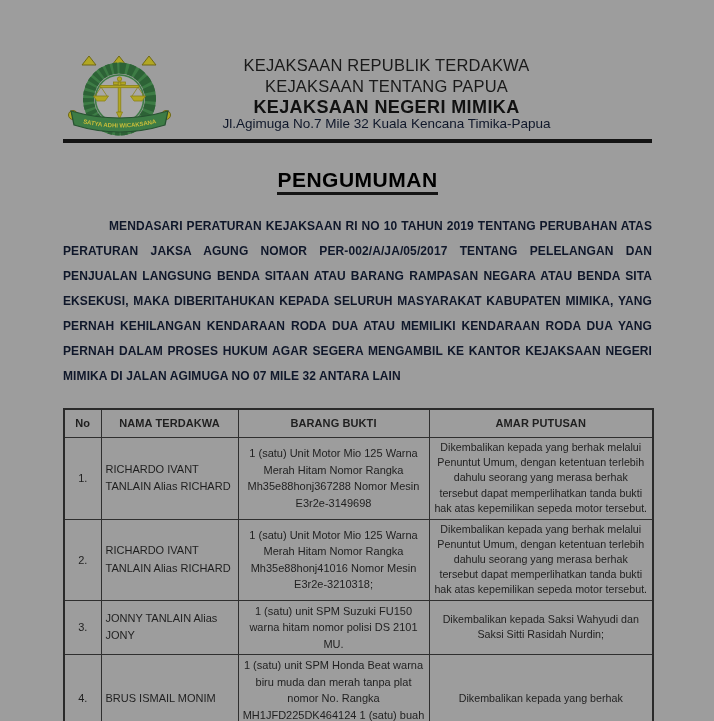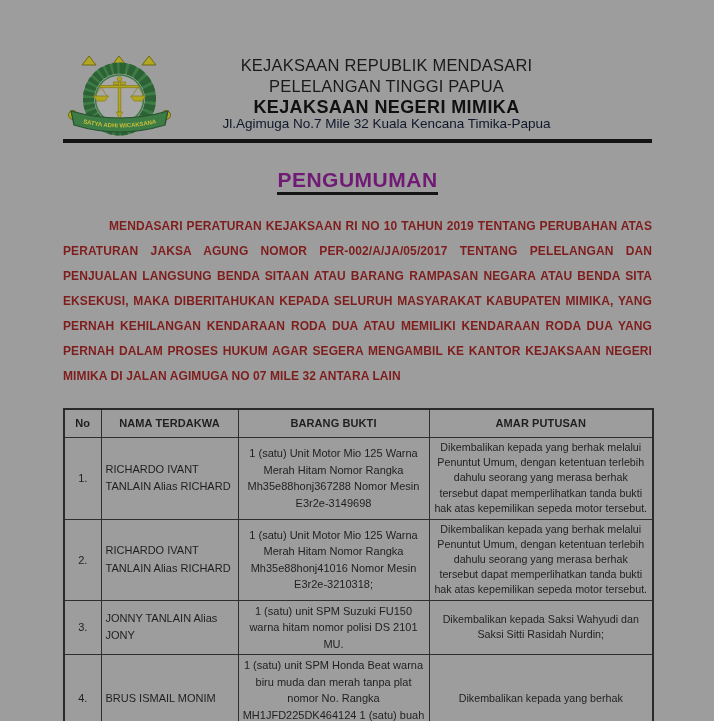--- a/index.html
+++ b/index.html
@@ -53,36 +53,36 @@
     background: #141414;
     margin-top: 2px;
   }
   
   .doc-title {
     margin-top: 25px;
     text-align: center;
     font-size: 21px;
     font-weight: bold;
     letter-spacing: 0.5px;
-    color: #701a75;
+    color: #000000;
   }
   .doc-title span {
     border-bottom: 3px solid #151515;
     padding-bottom: 1px;
   }
   
   .announcement-paragraph {
     margin-top: 22px;
     font-size: 12px;
     font-weight: bold;
     line-height: 25px;
     text-align: justify;
     text-indent: 46px;
     letter-spacing: 0.1px;
-    color: #7f1d1d;
+    color: #0f172a;
   }
   
   table.evidence {
     margin-top: 19px;
     width: 589px;
     border-collapse: collapse;
     table-layout: fixed;
     font-size: 11px;
     color: #1f1f1f;
   }
@@ -154,22 +154,22 @@
         <path d="M 4,56 Q 52.5,70 101,56 L 98,70 Q 52.5,84 7,70 Z" fill="#3d7c45" stroke="#275231" stroke-width="1.2"></path>
         <defs>
           <path id="mottoPath" d="M 11,67 Q 52.5,78 94,67"></path>
         </defs>
         <text font-size="6" fill="#c8bd3a" font-family="Liberation Sans, sans-serif" font-weight="bold">
           <textPath href="#mottoPath" startOffset="6%">SATYA ADHI WICAKSANA</textPath>
         </text>
       </svg>
     </div>
     <div class="head-text">
-      <div class="head-line1">KEJAKSAAN REPUBLIK MENDASARI</div>
-      <div class="head-line2">PELELANGAN TINGGI PAPUA</div>
+      <div class="head-line1">KEJAKSAAN REPUBLIK TERDAKWA</div>
+      <div class="head-line2">KEJAKSAAN TENTANG PAPUA</div>
       <div class="head-line3">KEJAKSAAN NEGERI MIMIKA</div>
       <div class="head-address">Jl.Agimuga No.7 Mile 32 Kuala Kencana Timika-Papua</div>
     </div>
   </div>
   <div class="header-divider"></div>
 
   <div class="doc-title">
     <span>PENGUMUMAN</span>
   </div>
 

